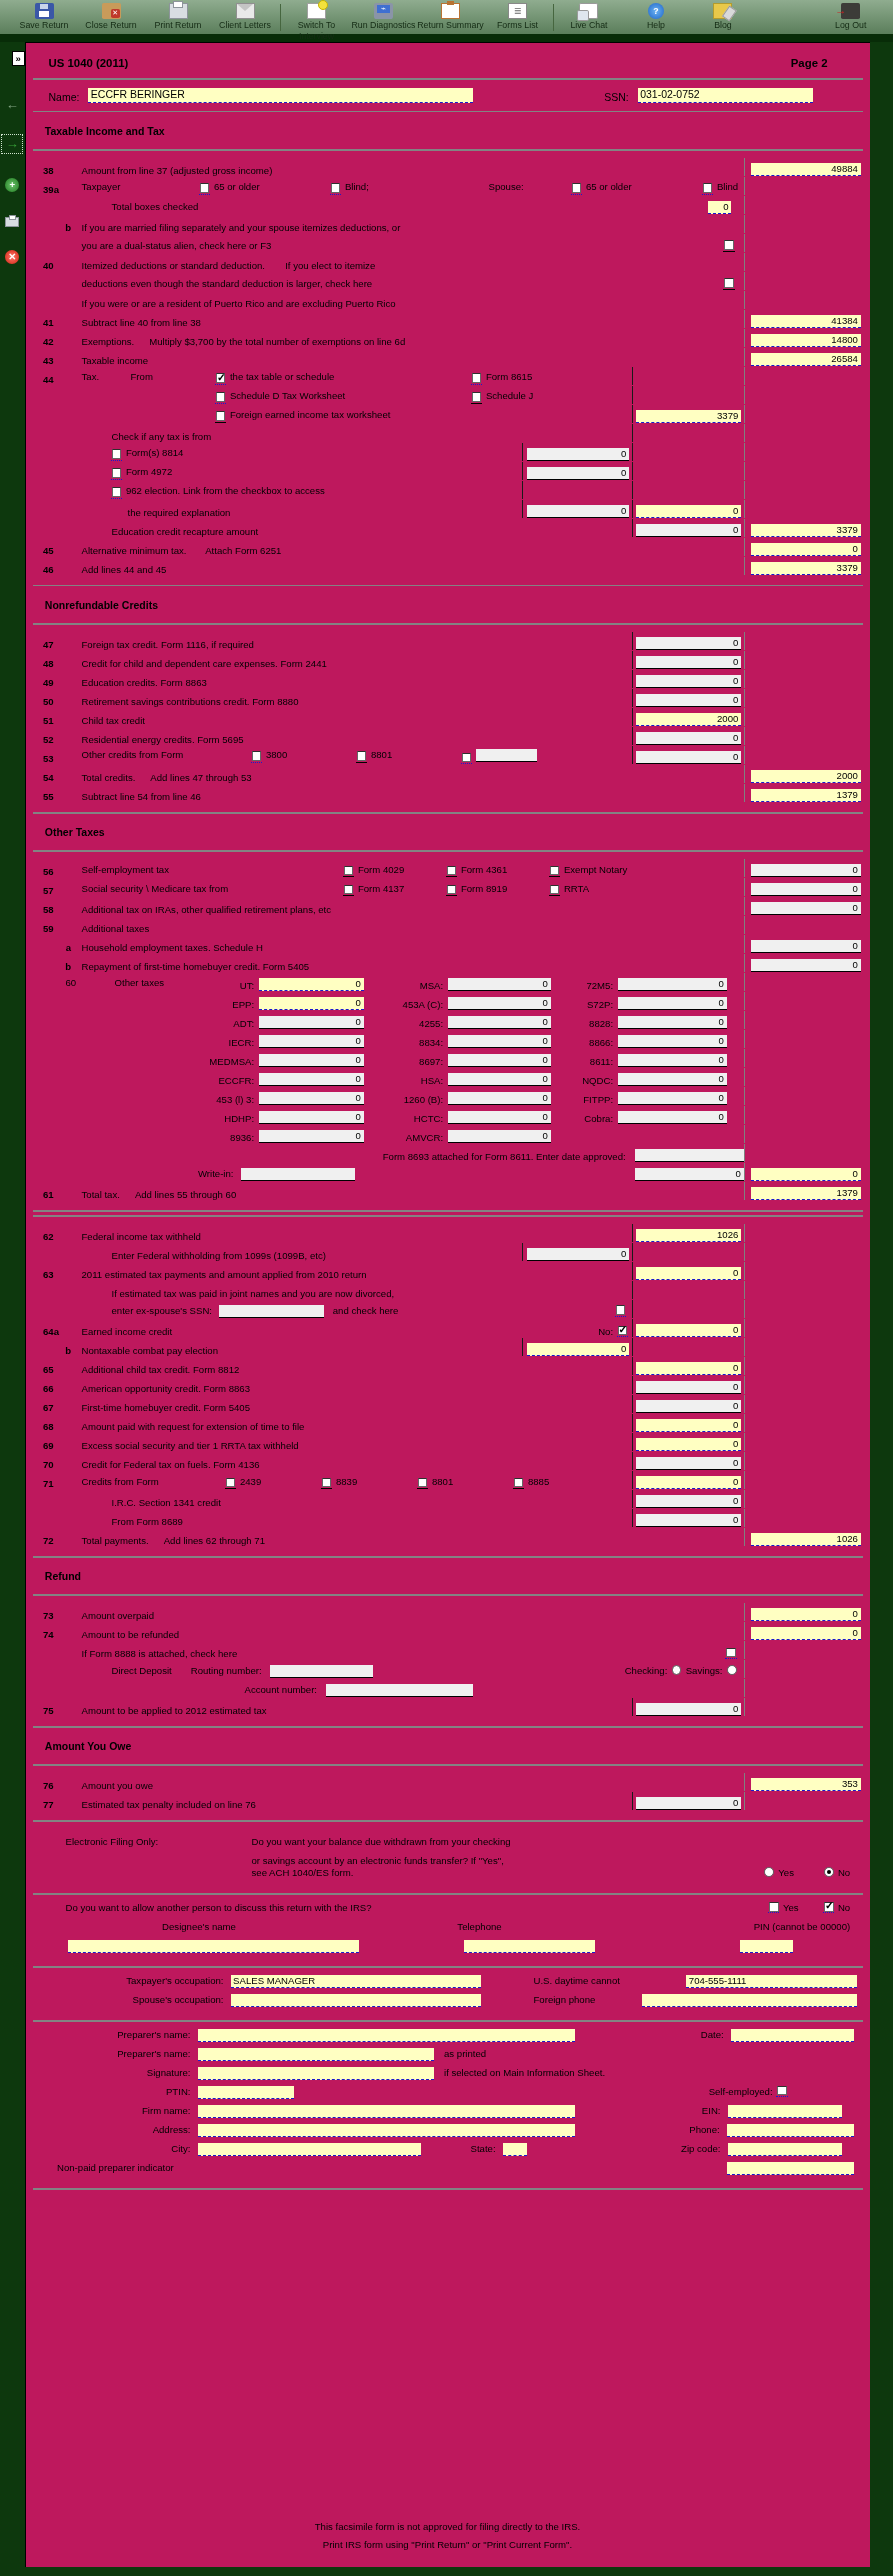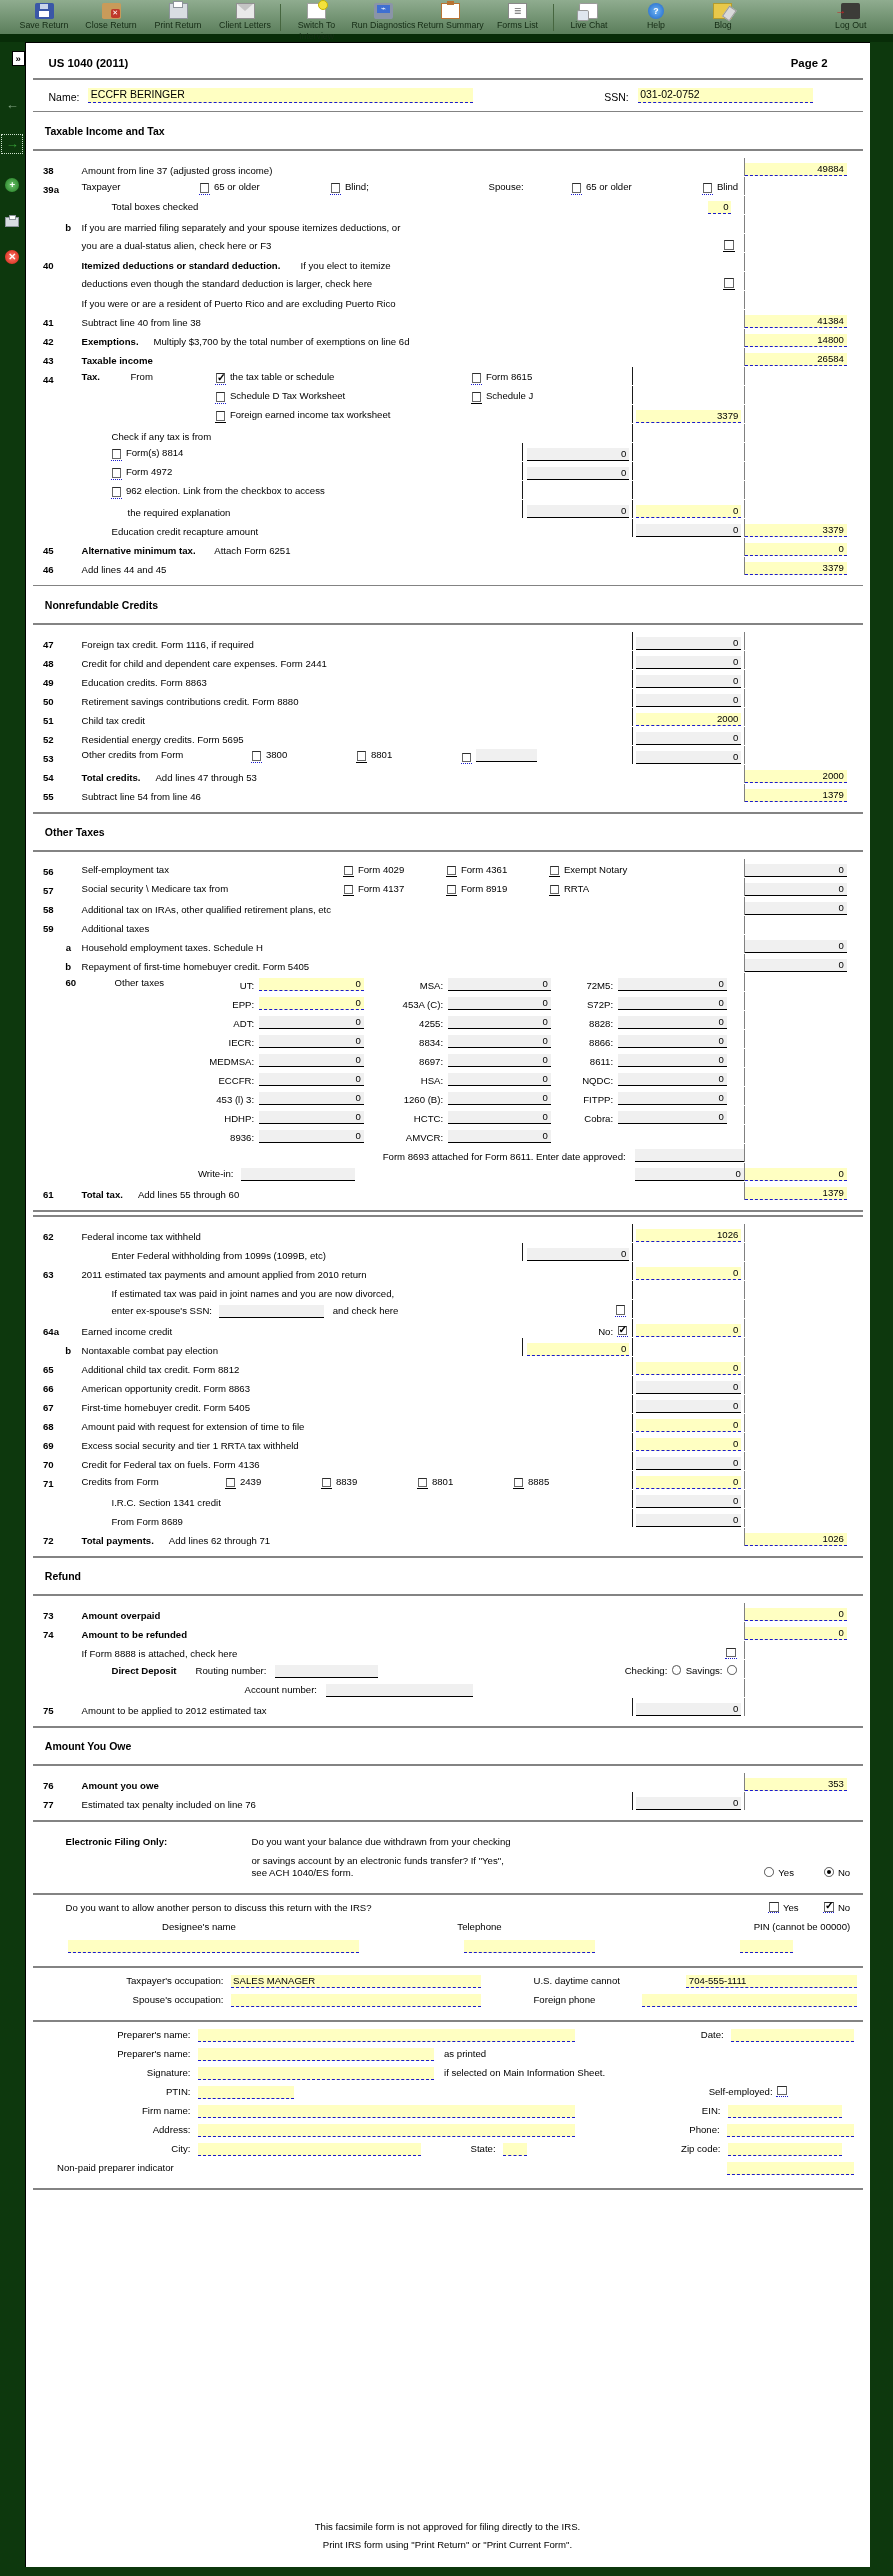--- a/index.html
+++ b/index.html
@@ -26,51 +26,51 @@
   .workspace{display:flex;height:2525px}
   .sidebar{width:24.5px;flex-shrink:0;display:flex;flex-direction:column;align-items:center;padding-top:8.8px}
   .sb-expand{align-self:flex-end;background:#fff;border:0.9px solid #000;font-weight:bold;font-size:9.6px;padding:0 2.6px;line-height:13px;cursor:pointer}
   .sb-gap{height:33px}
   .sb-arrow{font-size:13px;font-weight:bold;line-height:12.3px;cursor:pointer}
   .sb-sel{border:0.9px dotted #cfe3cf;padding:2.6px 3.5px;margin-top:23px}
   .sb-circle{width:14px;height:14px;border-radius:50%;color:#fff;font-size:9.6px;font-weight:bold;text-align:center;line-height:14px;margin-top:24.5px;cursor:pointer}
   .sb-print{margin-top:24.5px;width:14px;height:10.5px;background:#d8dde2;border:0.9px solid #8d949b;position:relative;cursor:pointer}
   .sb-print::before{content:"";position:absolute;left:2.6px;top:-2.6px;right:2.6px;height:3.5px;background:#fff;border:0.9px solid #8d949b}
   
-  .page{width:845px;background:#ffffff;border-left:1.8px solid #000;border-top:1.8px solid #000;padding:1.8px 7px 7px 7px;display:flex;flex-direction:column}
+  .page{width:845px;background:#be185d;border-left:1.8px solid #000;border-top:1.8px solid #000;padding:1.8px 7px 7px 7px;display:flex;flex-direction:column}
   .hr{height:1.8px;background:#838383;margin:1.8px 0;flex-shrink:0}
   .titlerow{display:flex;padding:12.3px 10.5px 7px 16px;font-size:11.4px;font-weight:bold}
   .namerow{display:flex;align-items:flex-end;padding:7px 3.5px 5.3px 16px;font-size:10.5px}
   .sechead{font-weight:bold;font-size:10.5px;padding:10.5px 0 10.5px 12.3px}
   .sec{padding:5.3px 0 7px 0}
   .row{display:flex;align-items:flex-end;min-height:19px;padding-bottom:0.9px}
   .no{width:49px;flex-shrink:0;font-weight:bold;padding-left:10.5px}
   .no.sub{text-align:right;padding-right:10.5px;padding-left:0}
   .txt{flex:1;min-width:0}
   .fx{display:flex;align-items:flex-start}
   .mid{width:112px;flex-shrink:0;align-self:stretch;display:flex;align-items:flex-end;justify-content:flex-end}
   .mid.bL{border-left:0.9px solid #1a1a1a}
   .sc{width:110px;flex-shrink:0;align-self:stretch;border-left:0.9px solid #1a1a1a;display:flex;align-items:flex-end}
   .rt{width:119px;flex-shrink:0;align-self:stretch;border-left:0.9px solid #808080;display:flex;align-items:flex-end;justify-content:flex-end}
   
   .f{height:13px;font-size:9.6px;padding:0 2.6px;white-space:nowrap;overflow:hidden}
   .fg{background:#f0f0f0;border-bottom:1.8px solid #000}
   .fy{background:#ffffc2;border-bottom:1.8px dashed #1a1acd}
   .num{text-align:right}
   .mid .f{width:105px;margin-right:2.6px}
-  .rt .f{width:110px;margin-right:16px}
+  .rt .f{width:110px;margin-right:2px}
   .sc .f{width:102px;margin-left:4.4px}
   
   .cbx{display:inline-block;border-bottom:1.8px dotted #1a1acd;padding:0 0.9px 0.9px;line-height:0;vertical-align:-2.6px;margin:0 3.5px}
   .cbx.p{border-bottom:1.8px solid #000}
   .cb{display:inline-block;width:9.6px;height:9.6px;background:#fff;border:0.9px solid #666;border-top-color:#2e2e2e;position:relative}
   .cbx.chk .cb::after{content:"✓";position:absolute;top:-3.5px;left:0;font-size:10.5px;font-weight:bold;line-height:12.3px}
   .radio{display:inline-block;width:9.6px;height:9.6px;border:0.9px solid #555;border-radius:50%;background:#fff;vertical-align:-1.8px;margin:0 4.4px;position:relative}
   .radio.chk::after{content:"";position:absolute;left:1.8px;top:1.8px;right:1.8px;bottom:1.8px;border-radius:50%;background:#000}
-  .b{font-weight:bold}
+  .b{font-weight:normal}
   .tr{text-align:right}
   .pushR{margin-left:auto}
   .grp{white-space:nowrap}
   
   .g60{position:relative}
   .g60lbl{position:absolute;left:82px;top:4.4px}
   .grow{display:flex;align-items:flex-end;min-height:19px;padding-bottom:0.9px}
   .gl{flex-shrink:0;text-align:right;padding-right:4.4px}
   .gf{flex-shrink:0}
   .blocks{padding:5.3px 0}

